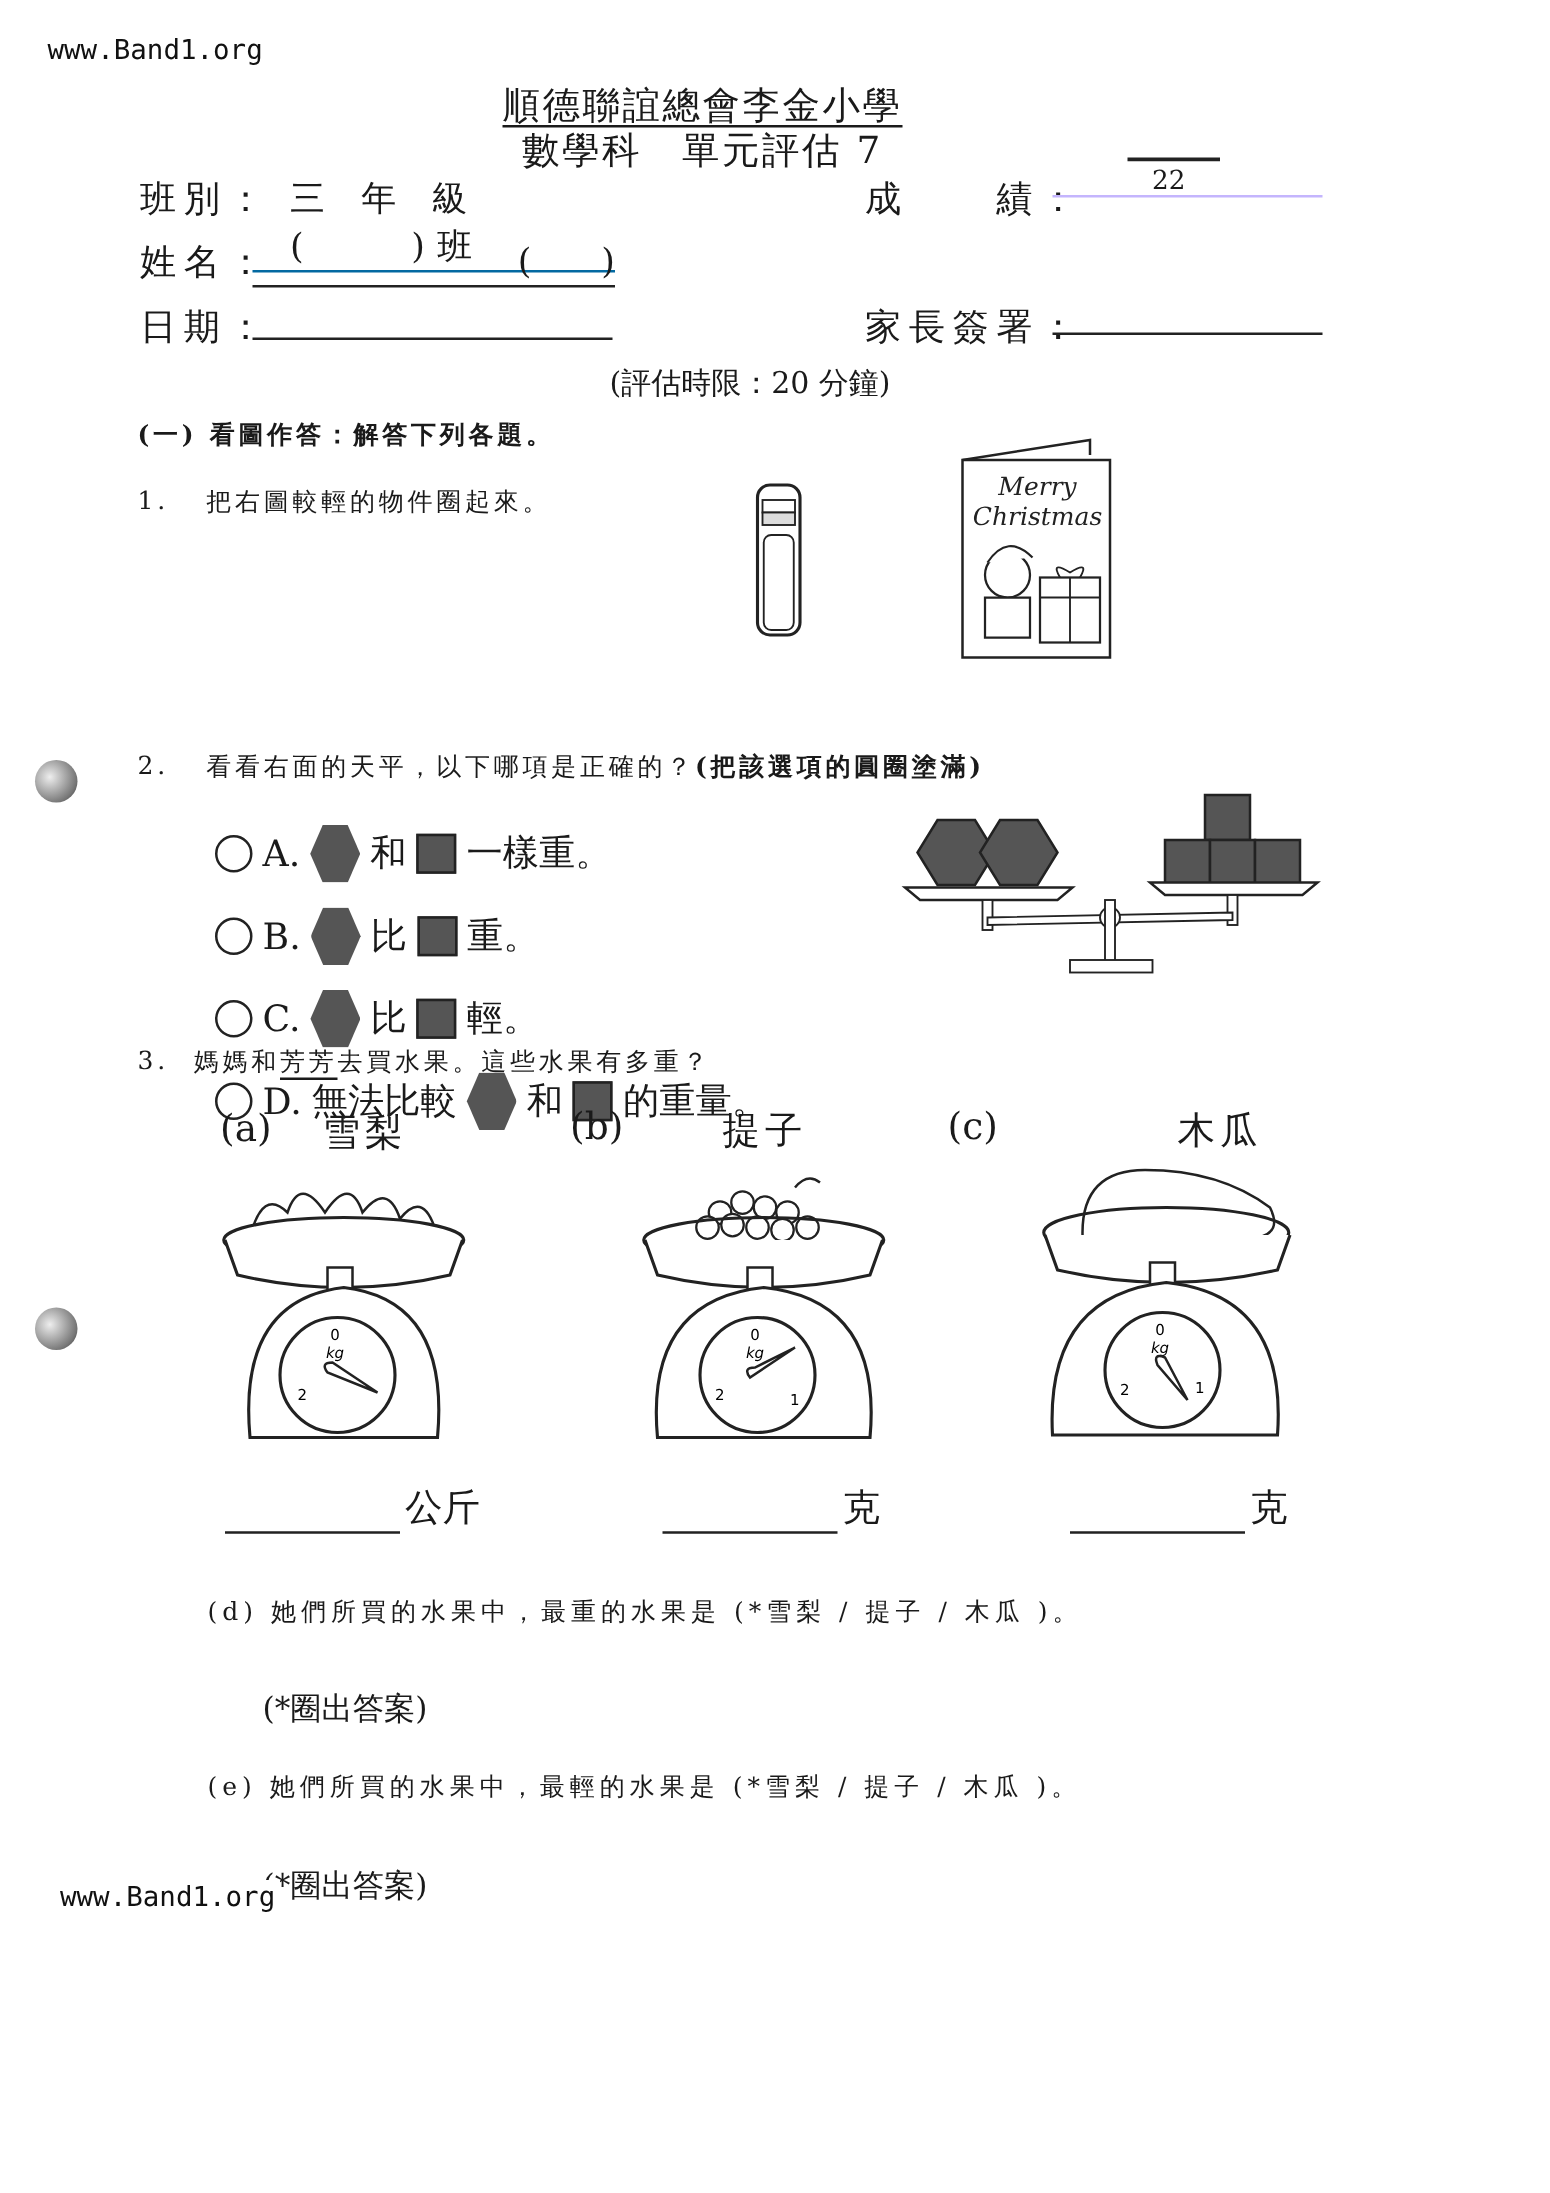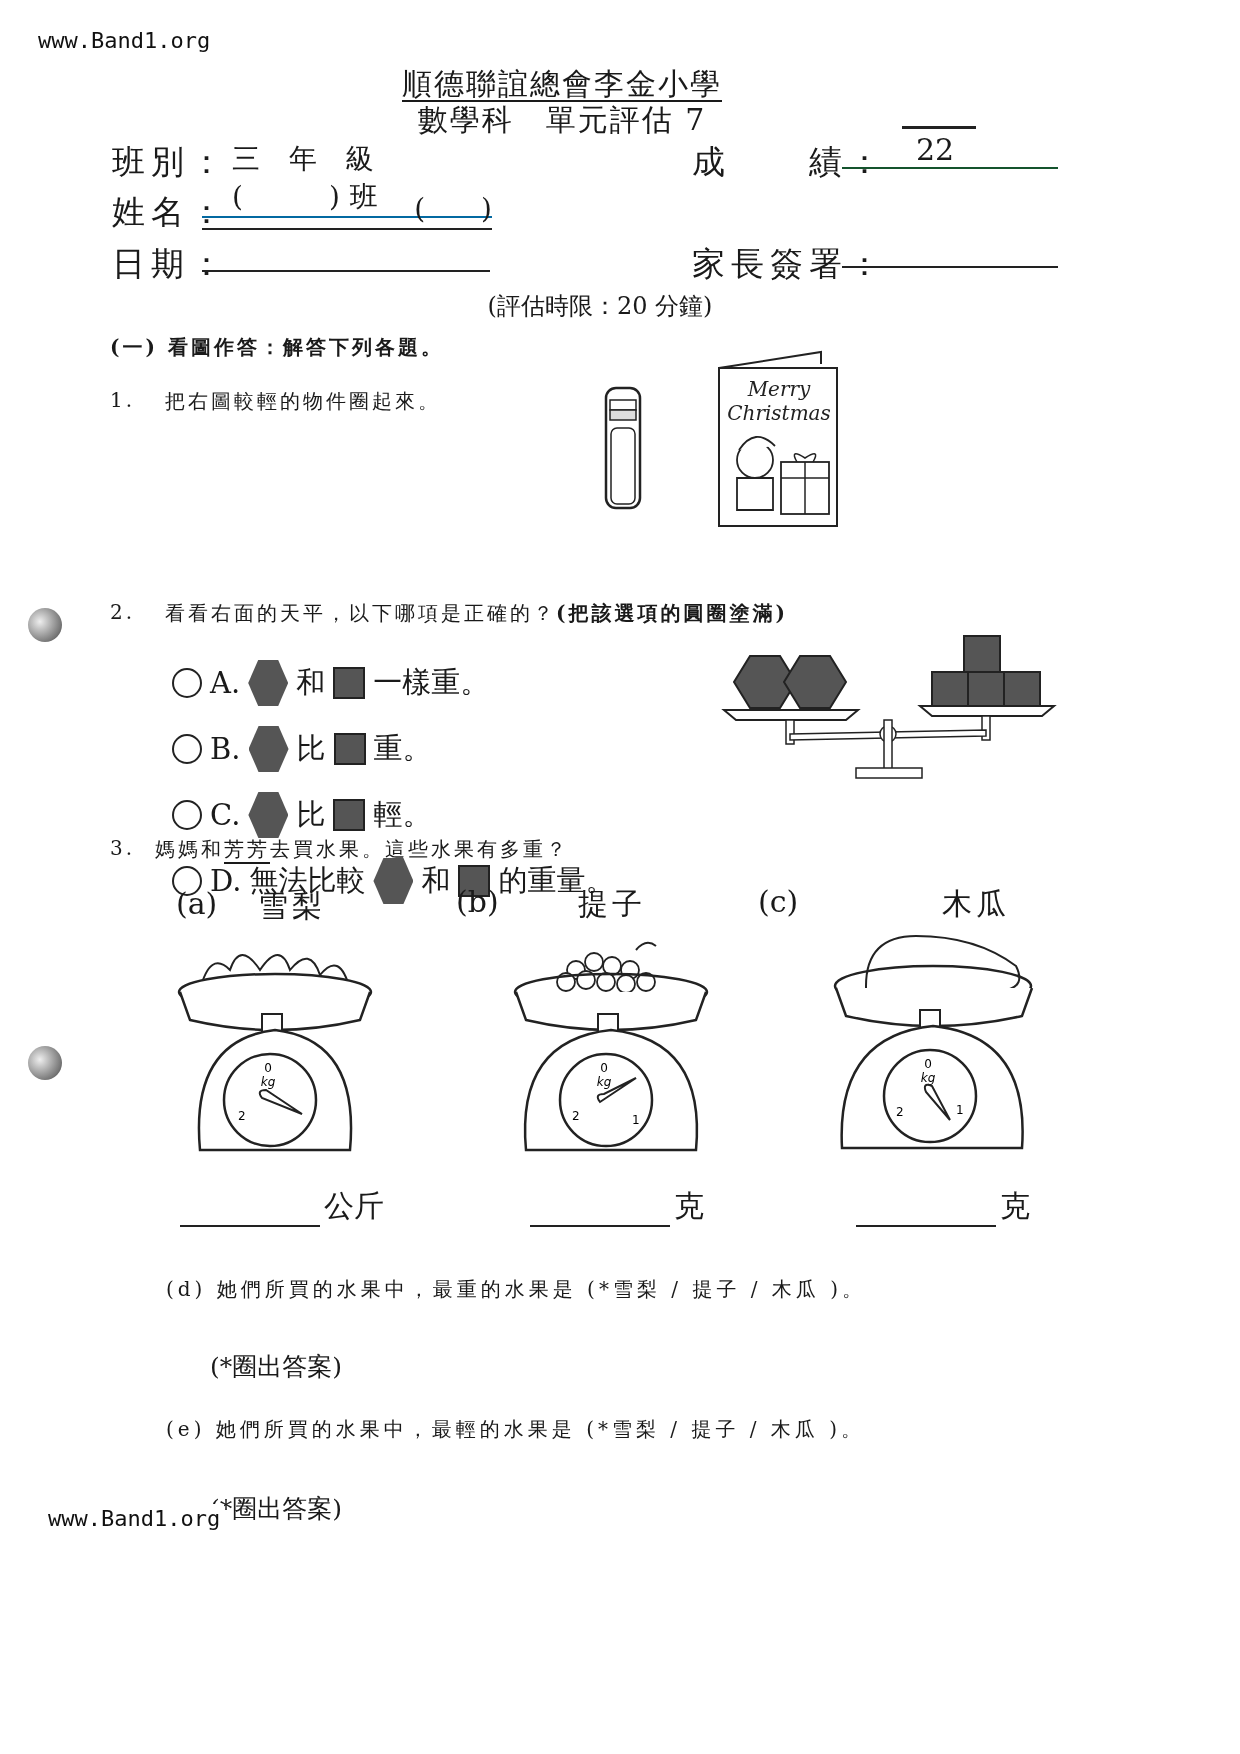--- a/index.html
+++ b/index.html
@@ -2,21 +2,21 @@
 <html><head>
 <meta charset="utf-8">
 <style>
   html, body { margin:0; padding:0; background:#ffffff; }
   body { width:1240px; height:1754px; position:relative; overflow:hidden;
          font-family:"DejaVu Serif","Liberation Serif",serif; color:#1a1a1a; }
   .abs { position:absolute; }
   .wm { font-family:"DejaVu Sans Mono","Liberation Mono",monospace; font-size:22px; color:#111; background:#fff; padding:2px 4px; }
   .title { left:0; width:1124px; text-align:center; font-size:30px; letter-spacing:2px; }
   .u { text-decoration:underline; text-underline-offset:6px; text-decoration-thickness:2px; }
-  .lbl { font-size:33px; letter-spacing:6px; }
+  .lbl { font-size:29px; letter-spacing:6px; }
   .fill { font-size:28px; letter-spacing:10px; }
   .q { font-size:20px; letter-spacing:3px; }
   .bold { font-weight:bold; }
   .opt { font-size:29px; display:flex; align-items:center; gap:8px; }
   .radio { width:26px; height:26px; border:2px solid #222; border-radius:50%; display:inline-block; }
   .hex { width:40px; height:46px; background:#555; clip-path:polygon(25% 0,75% 0,100% 50%,75% 100%,25% 100%,0 50%); display:inline-block; }
   .sq { width:32px; height:32px; background:#555; border:2px solid #222; display:inline-block; box-sizing:border-box; }
   .hole { border-radius:50%; background:radial-gradient(circle at 35% 40%, #eee, #777 70%, #333); }
   .scale-label { font-size:30px; }
   .unit { font-size:30px; display:flex; align-items:flex-end; }
@@ -28,21 +28,21 @@
 <div class="abs wm" style="left:34px;top:26px;">www.Band1.org</div>
 
 <div class="abs title" style="top:64px;"><span class="u">順德聯誼總會李金小學</span></div>
 <div class="abs title" style="top:100px;">數學科　單元評估 7</div>
 
 <div class="abs lbl" style="left:112px;top:140px;">班別：</div>
 <div class="abs fill" style="left:202px;top:140px;width:290px;border-bottom:2px solid #0369a1;padding-left:30px;box-sizing:border-box;">三 年 級 (　　)班</div>
 
 <div class="abs lbl" style="left:692px;top:140px;">成　　績：</div>
 <div class="abs" style="left:902px;top:126px;width:74px;border-top:3px solid #222;"></div>
-<div class="abs" style="left:842px;top:132px;width:216px;border-bottom:2px solid #14532d;text-align:center;font-size:30px;"><span style="margin-left:-30px;">22</span></div>
+<div class="abs" style="left:842px;top:132px;width:216px;border-bottom:2px solid #c4b5fd;text-align:center;font-size:21px;"><span style="margin-left:-30px;">22</span></div>
 
 <div class="abs lbl" style="left:112px;top:190px;">姓名：</div>
 <div class="abs" style="left:202px;top:190px;width:290px;border-bottom:2px solid #222;text-align:right;font-size:28px;"><span>(　　)</span></div>
 
 <div class="abs lbl" style="left:112px;top:242px;">日期：</div>
 <div class="abs" style="left:202px;top:270px;width:288px;border-bottom:2px solid #222;"></div>
 
 <div class="abs lbl" style="left:692px;top:242px;">家長簽署：</div>
 <div class="abs" style="left:842px;top:266px;width:216px;border-bottom:2px solid #222;"></div>
 
@@ -55,21 +55,21 @@
 
 <div class="abs" style="left:604px;top:386px;">
   <svg width="38" height="124" viewBox="0 0 38 124">
     <rect x="2" y="2" width="34" height="120" rx="10" fill="#fff" stroke="#222" stroke-width="2.5"></rect>
     <rect x="6" y="14" width="26" height="10" fill="#fff" stroke="#222" stroke-width="1.5"></rect>
     <rect x="6" y="24" width="26" height="10" fill="#ddd" stroke="#222" stroke-width="1.5"></rect>
     <rect x="7" y="42" width="24" height="76" rx="6" fill="#fff" stroke="#222" stroke-width="1.5"></rect>
   </svg>
 </div>
 
-<div class="abs" style="left:717px;top:350px;">
+<div class="abs" style="left:768px;top:350px;">
   <svg width="124" height="180" viewBox="0 0 124 180">
     <polyline points="2,18 104,2 104,14" fill="none" stroke="#222" stroke-width="2"></polyline>
     <rect x="2" y="18" width="118" height="158" fill="#fff" stroke="#222" stroke-width="2"></rect>
     <text x="62" y="46" text-anchor="middle" font-family="DejaVu Serif, serif" font-style="italic" font-size="20" fill="#222">Merry</text>
     <text x="62" y="70" text-anchor="middle" font-family="DejaVu Serif, serif" font-style="italic" font-size="20" fill="#222">Christmas</text>
     <circle cx="38" cy="110" r="18" fill="#fff" stroke="#222" stroke-width="1.8"></circle>
     <path d="M22 100 Q38 76 58 96" fill="#fff" stroke="#222" stroke-width="1.8"></path>
     <path d="M20 128 L20 160 L56 160 L56 128 Z" fill="#fff" stroke="#222" stroke-width="1.8"></path>
     <rect x="64" y="112" width="48" height="52" fill="#fff" stroke="#222" stroke-width="1.8"></rect>
     <line x1="88" y1="112" x2="88" y2="164" stroke="#222" stroke-width="1.5"></line>

